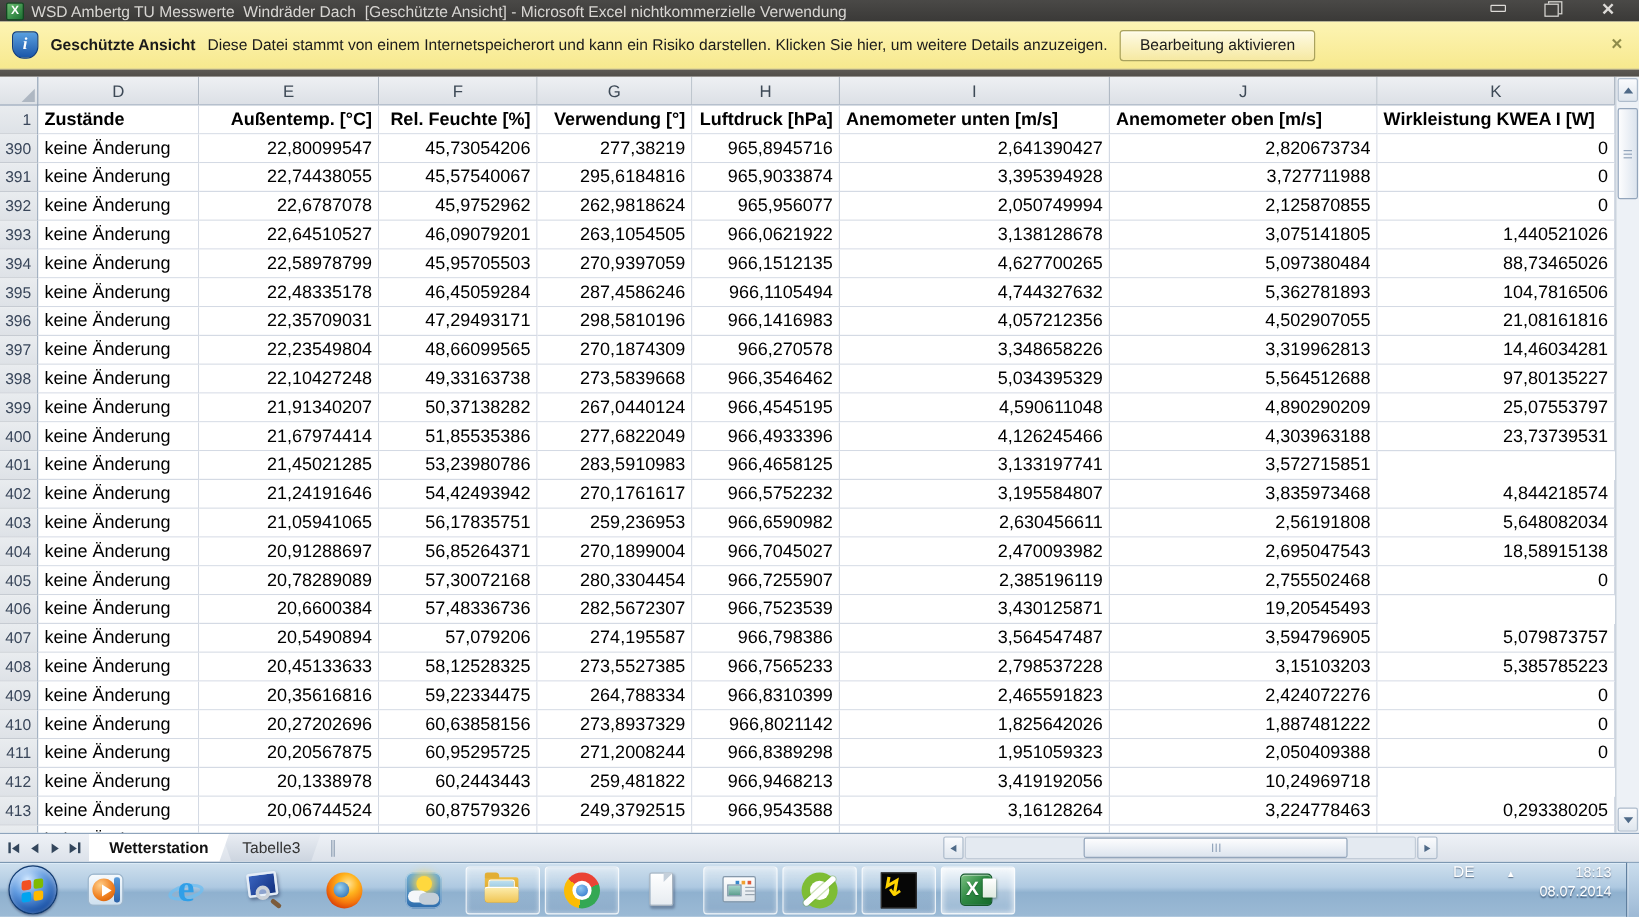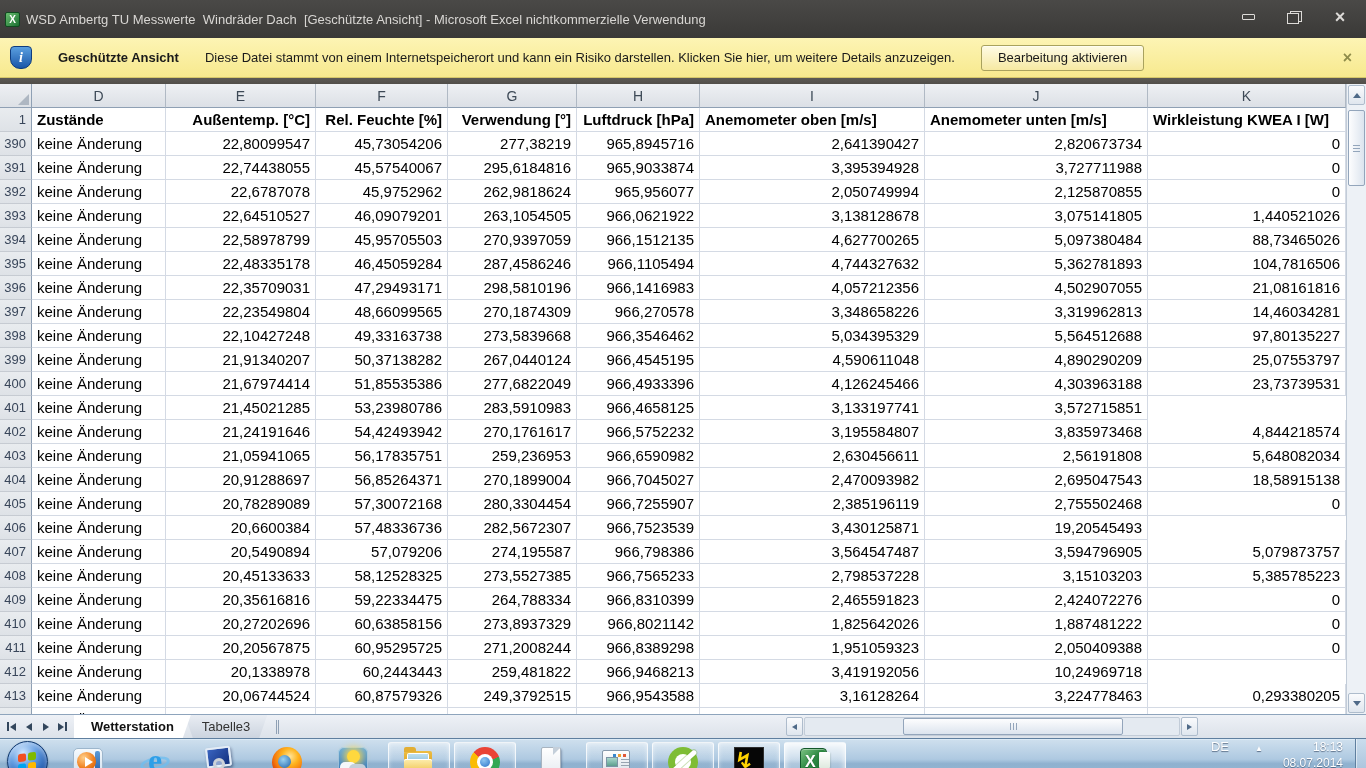--- a/index.html
+++ b/index.html
@@ -1,35 +1,35 @@
 <!DOCTYPE html>
 <html><head>
 <meta charset="utf-8">
 <style>
   *{box-sizing:border-box;margin:0;padding:0}
   html,body{width:1366px;height:768px;overflow:hidden}
   body{font-family:"Liberation Sans",sans-serif;background:#fff}
   .screen{position:relative;width:1366px;height:768px;overflow:hidden;background:#fff}
 
   
-  .titlebar{height:38px;background:linear-gradient(#4a4947,#3a3937);display:flex;align-items:center;padding-left:5px;color:#d8d6d3;font-size:13px}
+  .titlebar{height:18px;background:linear-gradient(#4a4947,#3a3937);display:flex;align-items:center;padding-left:5px;color:#d8d6d3;font-size:13px}
   .xls-sm{width:15px;height:15px;border-radius:2px;background:linear-gradient(135deg,#6abf70,#1a6e30);border:1px solid #0f4a1f;display:flex;align-items:center;justify-content:center;margin-right:6px;flex:none}
   .xls-sm::after{content:"X";color:#fff;font-weight:bold;font-size:10px}
   .win-title{white-space:pre;overflow:hidden;flex:1 1 auto}
   .wc-group{display:flex;align-items:flex-start;gap:18px;margin:0 12px 4px 8px}
   .wc{width:28px;height:16px;display:flex;align-items:center;justify-content:center}
   .min-g{width:13px;height:6px;border:1px solid #dddbd8;border-radius:1px}
   .res-g{position:relative;width:15px;height:13px}
   .res-g::before{content:"";position:absolute;right:0;top:0;width:10px;height:9px;border:1px solid #dddbd8}
   .res-g::after{content:"";position:absolute;left:0;bottom:0;width:10px;height:9px;border:1px solid #dddbd8;background:#403f3d}
   .close-g{font-size:18px;font-weight:bold;color:#dddbd8;line-height:14px}
   .close-g::after{content:"\00d7"}
 
   
-  .banner{height:40px;background:linear-gradient(#fdf4b4,#f7e98e);border-bottom:1px solid #d6c76a;display:flex;align-items:center;padding:0 10px;gap:26px;font-size:13px;color:#1a1a1a}
+  .banner{height:40px;background:linear-gradient(#fdf4b4,#f7e98e);border-bottom:1px solid #d6c76a;display:flex;align-items:center;padding:0 10px;gap:10px;font-size:13px;color:#1a1a1a}
   .shield{width:22px;height:23px;flex:none;border-radius:4px 4px 10px 10px;background:linear-gradient(#5aa0e0,#1a56a8);border:1px solid #0f3c7e;display:flex;align-items:center;justify-content:center}
   .shield::after{content:"i";color:#fff;font:bold italic 14px "Liberation Serif",serif}
   .banner-label{font-weight:bold;white-space:nowrap}
   .banner-msg{white-space:nowrap;overflow:hidden}
   .banner-btn{flex:none;height:26px;padding:0 16px;font-size:13px;color:#1a1a1a;background:linear-gradient(#fefbe6,#f6e9a2);border:1px solid #a9a25e;border-radius:3px;box-shadow:inset 0 1px 0 #fffef2;cursor:default}
   .banner-spacer{flex:1 1 auto}
   .bx{flex:none;color:#8f8c4a;font-size:16px;font-weight:bold;margin-right:4px}
   .bx::after{content:"\00d7"}
 
   .strip{height:6px;background:linear-gradient(#5c5954,#514e49)}
@@ -192,22 +192,22 @@
         <div class="colh">K</div>
       </div>
     <div>
         <div class="grow">
           <div class="gut">1</div>
           <div class="cell bold h0">Zustände</div>
           <div class="cell bold h1">Außentemp. [°C]</div>
           <div class="cell bold h2">Rel. Feuchte [%]</div>
           <div class="cell bold h3">Verwendung [°]</div>
           <div class="cell bold h4">Luftdruck [hPa]</div>
+          <div class="cell bold h5">Anemometer unten [m/s]</div>
           <div class="cell bold h6">Anemometer oben [m/s]</div>
-          <div class="cell bold h5">Anemometer unten [m/s]</div>
           <div class="cell bold h7">Wirkleistung KWEA I [W]</div>
         </div>
         <div class="grow">
           <div class="gut">390</div>
           <div class="cell al">keine Änderung</div>
           <div class="cell ar">22,80099547</div>
           <div class="cell ar">45,73054206</div>
           <div class="cell ar">277,38219</div>
           <div class="cell ar">965,8945716</div>
           <div class="cell ar">2,641390427</div>

